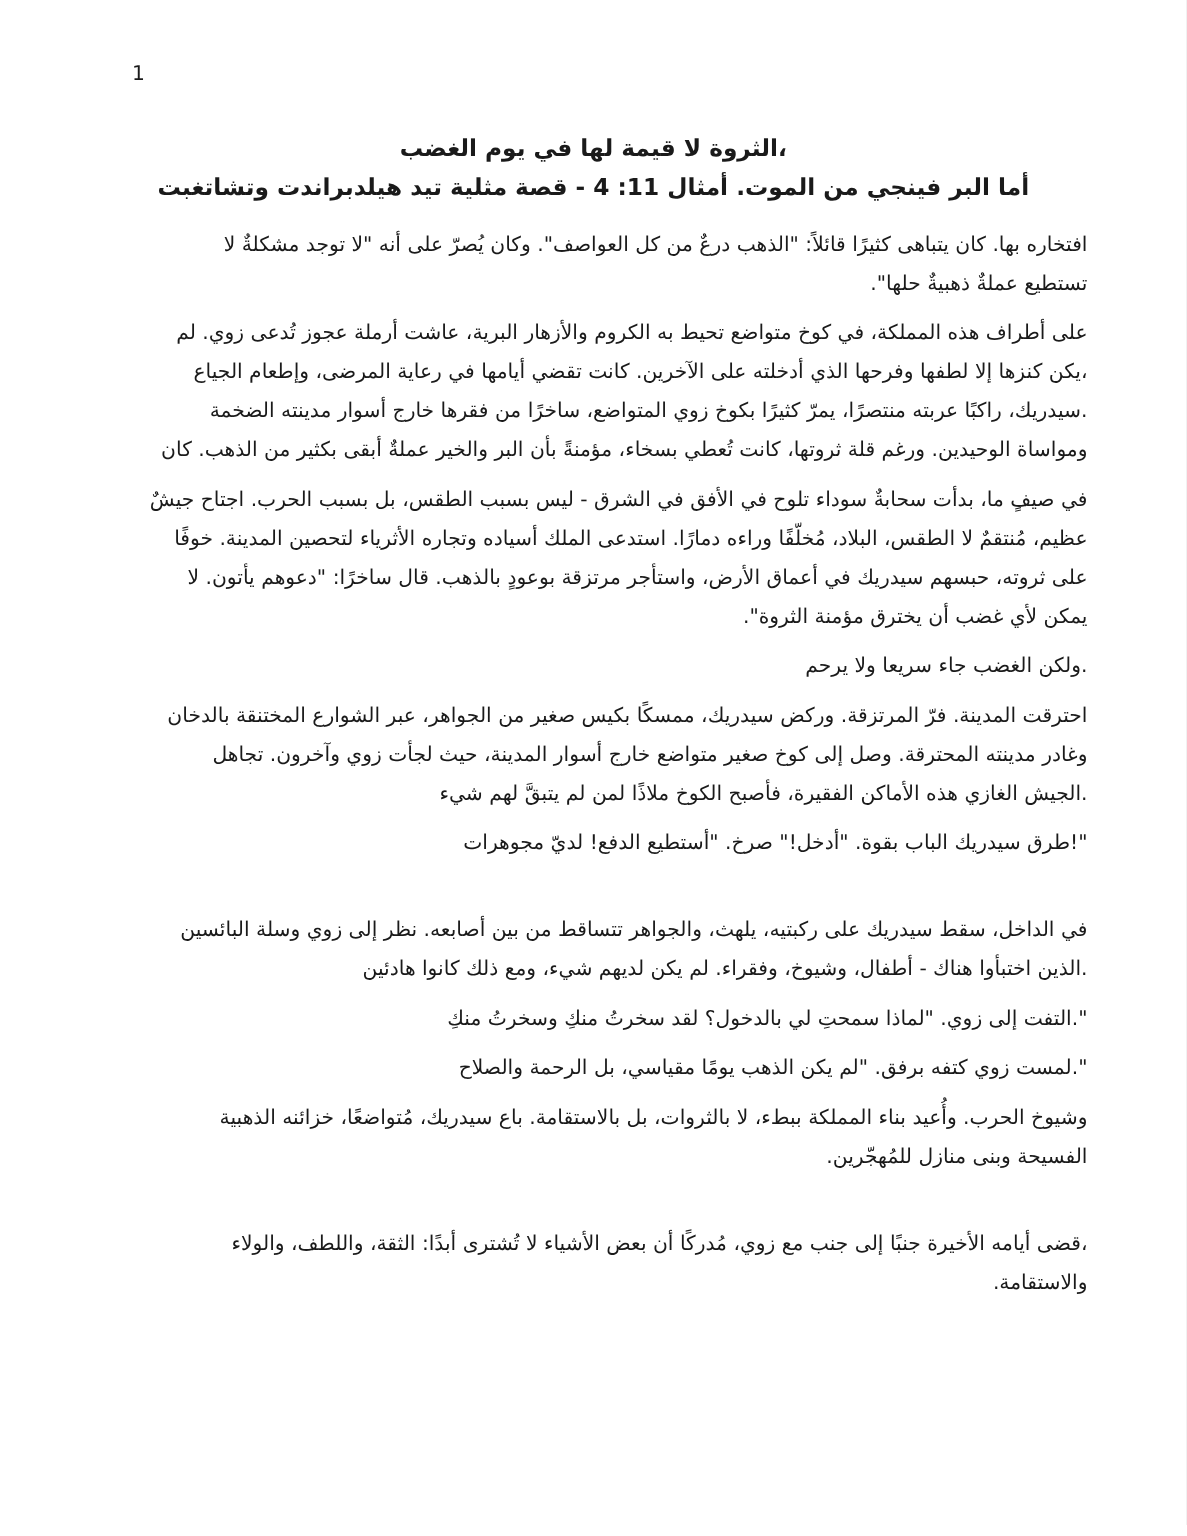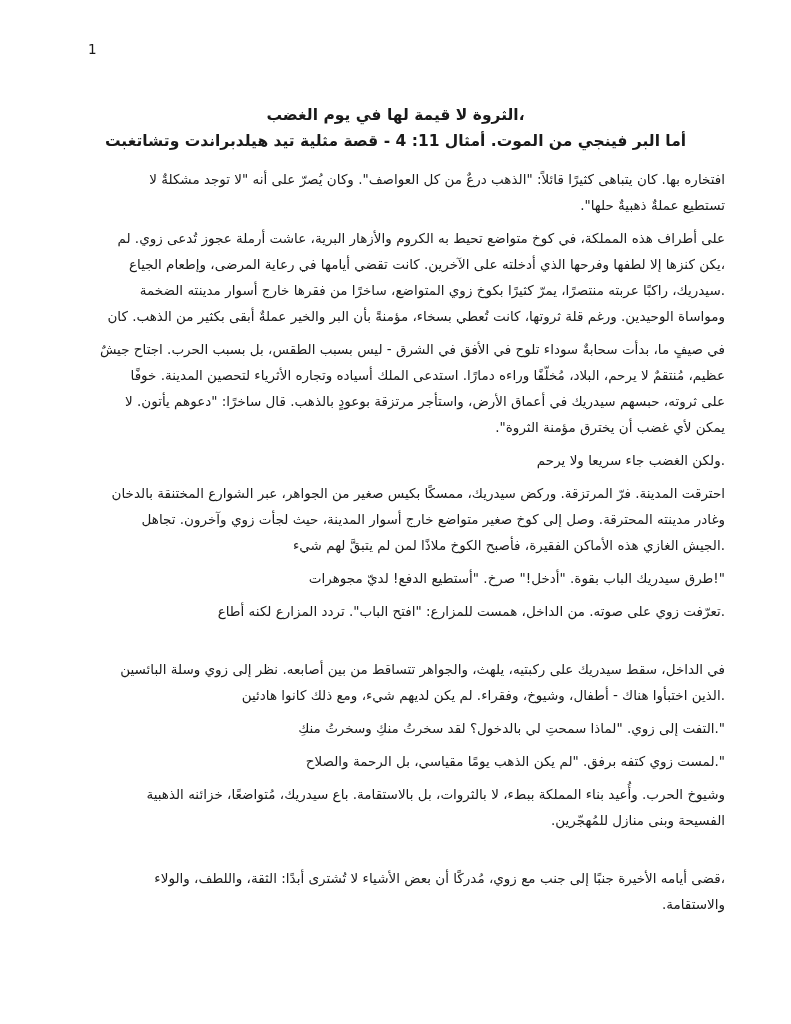--- a/index.html
+++ b/index.html
@@ -17,21 +17,20 @@
     top: 40px;
     left: 88px;
     font-size: 13.5px;
     line-height: 18px;
   }
   .content {
     position: absolute;
     top: 86px;
     left: 66px;
     width: 659px;
-    margin-top: 16px;
   }
   .title {
     direction: rtl;
     text-align: center;
     font-weight: bold;
     font-size: 15.5px;
     line-height: 26px;
     margin-bottom: 12px;
   }
   .para {
@@ -65,37 +64,34 @@
           <div class="line" dir="rtl">تستطيع عملةٌ ذهبيةٌ حلها".</div>
         </div>
         <div class="para" dir="rtl">
           <div class="line" dir="rtl">على أطراف هذه المملكة، في كوخ متواضع تحيط به الكروم والأزهار البرية، عاشت أرملة عجوز تُدعى زوي. لم</div>
           <div class="line" dir="rtl">،يكن كنزها إلا لطفها وفرحها الذي أدخلته على الآخرين. كانت تقضي أيامها في رعاية المرضى، وإطعام الجياع</div>
           <div class="line" dir="rtl">.سيدريك، راكبًا عربته منتصرًا، يمرّ كثيرًا بكوخ زوي المتواضع، ساخرًا من فقرها خارج أسوار مدينته الضخمة</div>
           <div class="line" dir="rtl">ومواساة الوحيدين. ورغم قلة ثروتها، كانت تُعطي بسخاء، مؤمنةً بأن البر والخير عملةٌ أبقى بكثير من الذهب. كان</div>
         </div>
         <div class="para" dir="rtl">
           <div class="line" dir="rtl">في صيفٍ ما، بدأت سحابةٌ سوداء تلوح في الأفق في الشرق - ليس بسبب الطقس، بل بسبب الحرب. اجتاح جيشٌ</div>
-          <div class="line" dir="rtl">عظيم، مُنتقمٌ لا يرحم، البلاد، مُخلّفًا وراءه دمارًا. استدعى الملك أسياده وتجاره الأثرياء لتحصين المدينة. خوفًا</div>
+          <div class="line" dir="rtl">عظيم، مُنتقمٌ لا الطقس، البلاد، مُخلّفًا وراءه دمارًا. استدعى الملك أسياده وتجاره الأثرياء لتحصين المدينة. خوفًا</div>
           <div class="line" dir="rtl">على ثروته، حبسهم سيدريك في أعماق الأرض، واستأجر مرتزقة بوعودٍ بالذهب. قال ساخرًا: "دعوهم يأتون. لا</div>
           <div class="line" dir="rtl">يمكن لأي غضب أن يخترق مؤمنة الثروة".</div>
         </div>
         <div class="para" dir="rtl">
           <div class="line" dir="rtl">.ولكن الغضب جاء سريعا ولا يرحم</div>
         </div>
         <div class="para" dir="rtl">
           <div class="line" dir="rtl">احترقت المدينة. فرّ المرتزقة. وركض سيدريك، ممسكًا بكيس صغير من الجواهر، عبر الشوارع المختنقة بالدخان</div>
           <div class="line" dir="rtl">وغادر مدينته المحترقة. وصل إلى كوخ صغير متواضع خارج أسوار المدينة، حيث لجأت زوي وآخرون. تجاهل</div>
           <div class="line" dir="rtl">.الجيش الغازي هذه الأماكن الفقيرة، فأصبح الكوخ ملاذًا لمن لم يتبقَّ لهم شيء</div>
         </div>
         <div class="para" dir="rtl">
           <div class="line" dir="rtl">"!طرق سيدريك الباب بقوة. "أدخل!" صرخ. "أستطيع الدفع! لديّ مجوهرات</div>
-        </div>
-        <div class="para" dir="rtl">
-          <div class="line" dir="rtl">.تعرّفت زوي على صوته. من الداخل، همست للمزارع: "افتح الباب". تردد المزارع لكنه أطاع</div>
         </div>
         <div class="para gap" dir="rtl">
           <div class="line" dir="rtl">في الداخل، سقط سيدريك على ركبتيه، يلهث، والجواهر تتساقط من بين أصابعه. نظر إلى زوي وسلة البائسين</div>
           <div class="line" dir="rtl">.الذين اختبأوا هناك - أطفال، وشيوخ، وفقراء. لم يكن لديهم شيء، ومع ذلك كانوا هادئين</div>
         </div>
         <div class="para" dir="rtl">
           <div class="line" dir="rtl">".التفت إلى زوي. "لماذا سمحتِ لي بالدخول؟ لقد سخرتُ منكِ وسخرتُ منكِ</div>
         </div>
         <div class="para" dir="rtl">
           <div class="line" dir="rtl">".لمست زوي كتفه برفق. "لم يكن الذهب يومًا مقياسي، بل الرحمة والصلاح</div>

